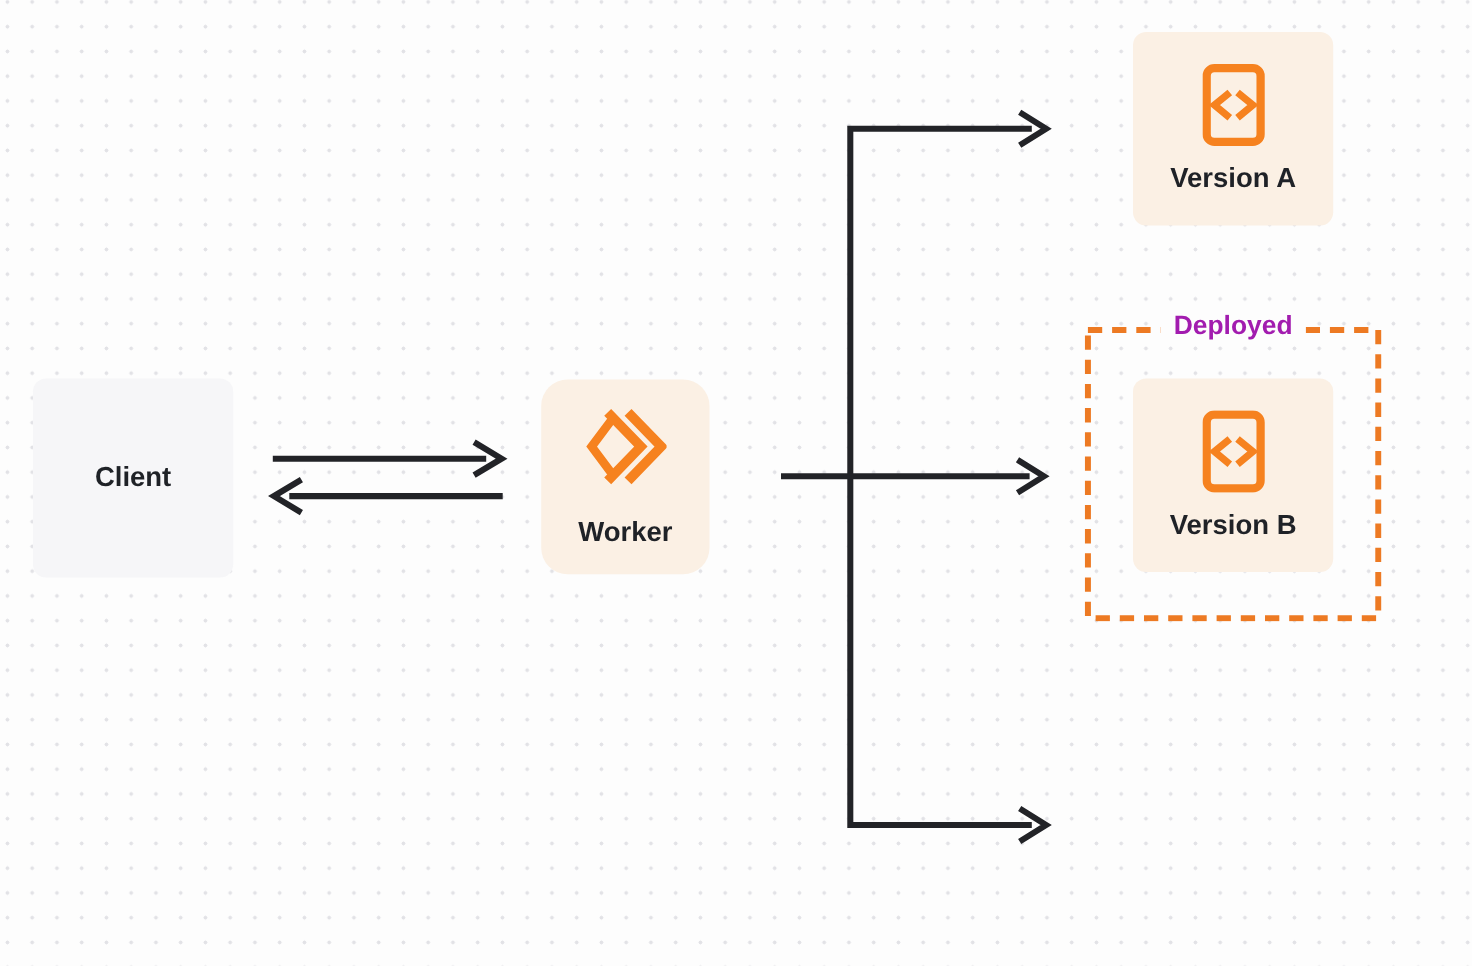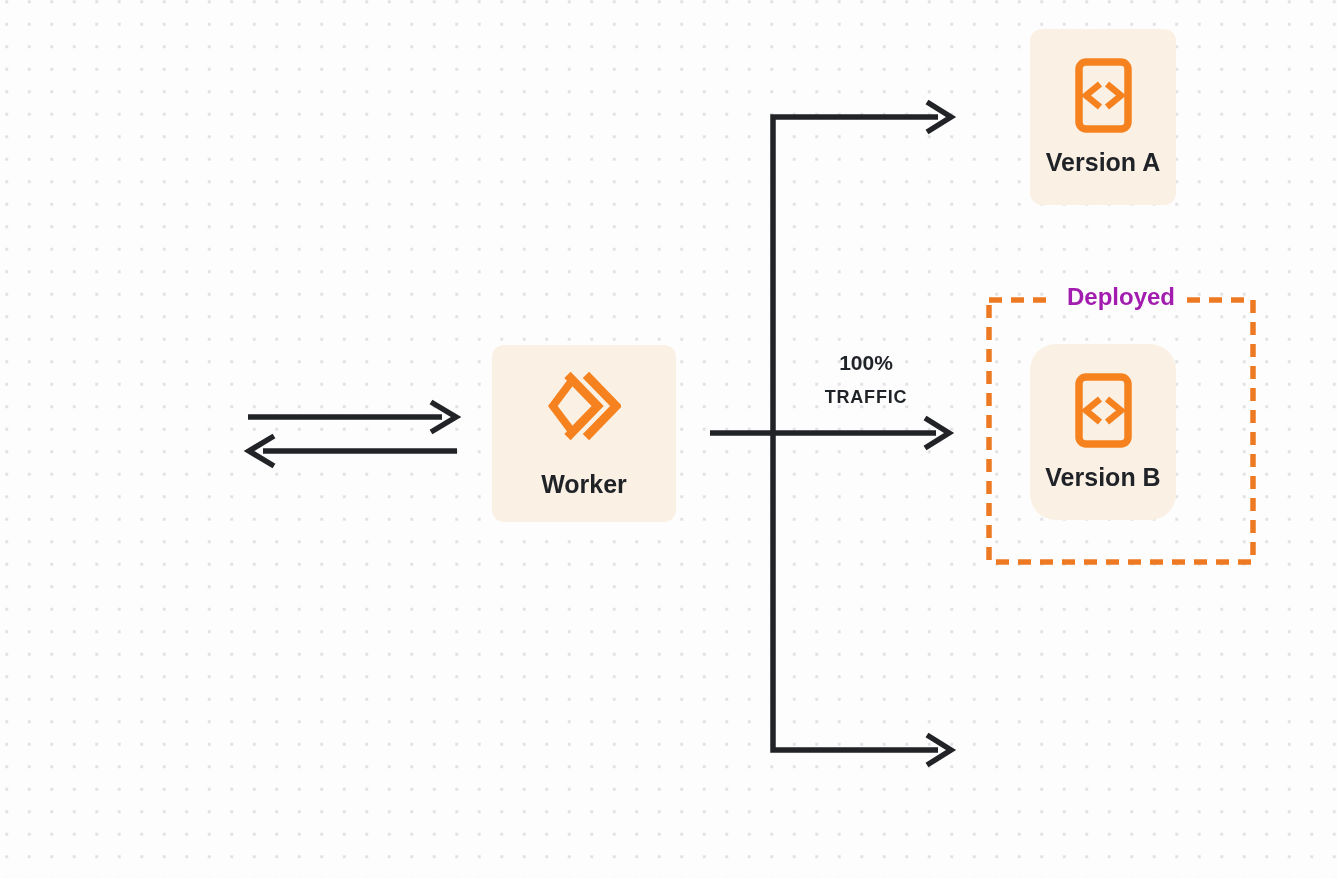--- a/index.html
+++ b/index.html
@@ -27,24 +27,24 @@
     align-items:center;justify-content:center;
     box-sizing:border-box;
   }
   .node .label{
     font-weight:700;
     font-size:25px;
     color:#1f2227;
     white-space:nowrap;
   }
   .client{left:30px;top:344px;width:182px;height:181px;background:#f6f6f8;}
-  .worker{left:492px;top:345px;width:184px;height:177px;background:#fbf0e4;gap:26px;}
-  .version{width:146px;height:176px;background:#fbf0e4;gap:15px;}
+  .worker{left:492px;top:345px;width:153px;height:177px;background:#fbf0e4;gap:26px;border-radius:24px;}
+  .version{width:182px;height:176px;background:#fbf0e4;gap:15px;}
   .version-a{left:1030px;top:29px;}
-  .version-b{left:1030px;top:344px;border-radius:26px;}
+  .version-b{left:1030px;top:344px;}
   .version-c{left:1028px;top:661px;}
   .deployed-group{
     position:absolute;left:986px;top:297px;width:270px;height:268px;
   }
   .deployed-group svg{position:absolute;left:0;top:0;}
   .deployed-label{
     position:absolute;
     top:-17px;left:50%;transform:translateX(-50%);
     background:#fdfdfd;
     padding:0 12px;
@@ -70,36 +70,35 @@
     <path d="M431,402 L456,417 L431,432"></path>
     <path d="M457,451 L263,451"></path>
     <path d="M274,436 L249,451 L274,466"></path>
     <path d="M938,117 L773,117 L773,750 L938,750"></path>
     <path d="M927,102 L951,117 L927,132"></path>
     <path d="M710,433 L936,433"></path>
     <path d="M925,418 L949,433 L925,448"></path>
     <path d="M927,735 L951,750 L927,765"></path>
   </svg>
 
+  <div class="node client">
+    <span class="label">Client</span>
+  </div>
 
   <div class="node worker">
     <span class="icon">
       <svg width="74" height="76" viewBox="0 0 76 78" fill="none" stroke="#f6821f" stroke-linecap="butt" stroke-linejoin="miter">
         <polyline points="24,15 6,39 24,63" stroke-width="8"></polyline>
         <polyline points="21,7 52,39 21,71" stroke-width="9"></polyline>
         <polyline points="40,7 71,39 40,71" stroke-width="9"></polyline>
       </svg>
     </span>
     <span class="label">Worker</span>
   </div>
 
-  <div class="traffic-label">
-    <div class="l1">100%</div>
-    <div class="l2">TRAFFIC</div>
-  </div>
 
   <div class="node version version-a">
     <span class="icon">
       <svg width="57" height="75" viewBox="0 0 57 75" fill="none" stroke="#f6821f" stroke-linecap="butt" stroke-linejoin="miter">
         <rect x="4" y="4" width="49" height="67" rx="7" stroke-width="7.5"></rect>
         <polyline points="25,26 11,37.5 25,49" stroke-width="6.5"></polyline>
         <polyline points="32,26 46,37.5 32,49" stroke-width="6.5"></polyline>
       </svg>
     </span>
     <span class="label">Version A</span>

